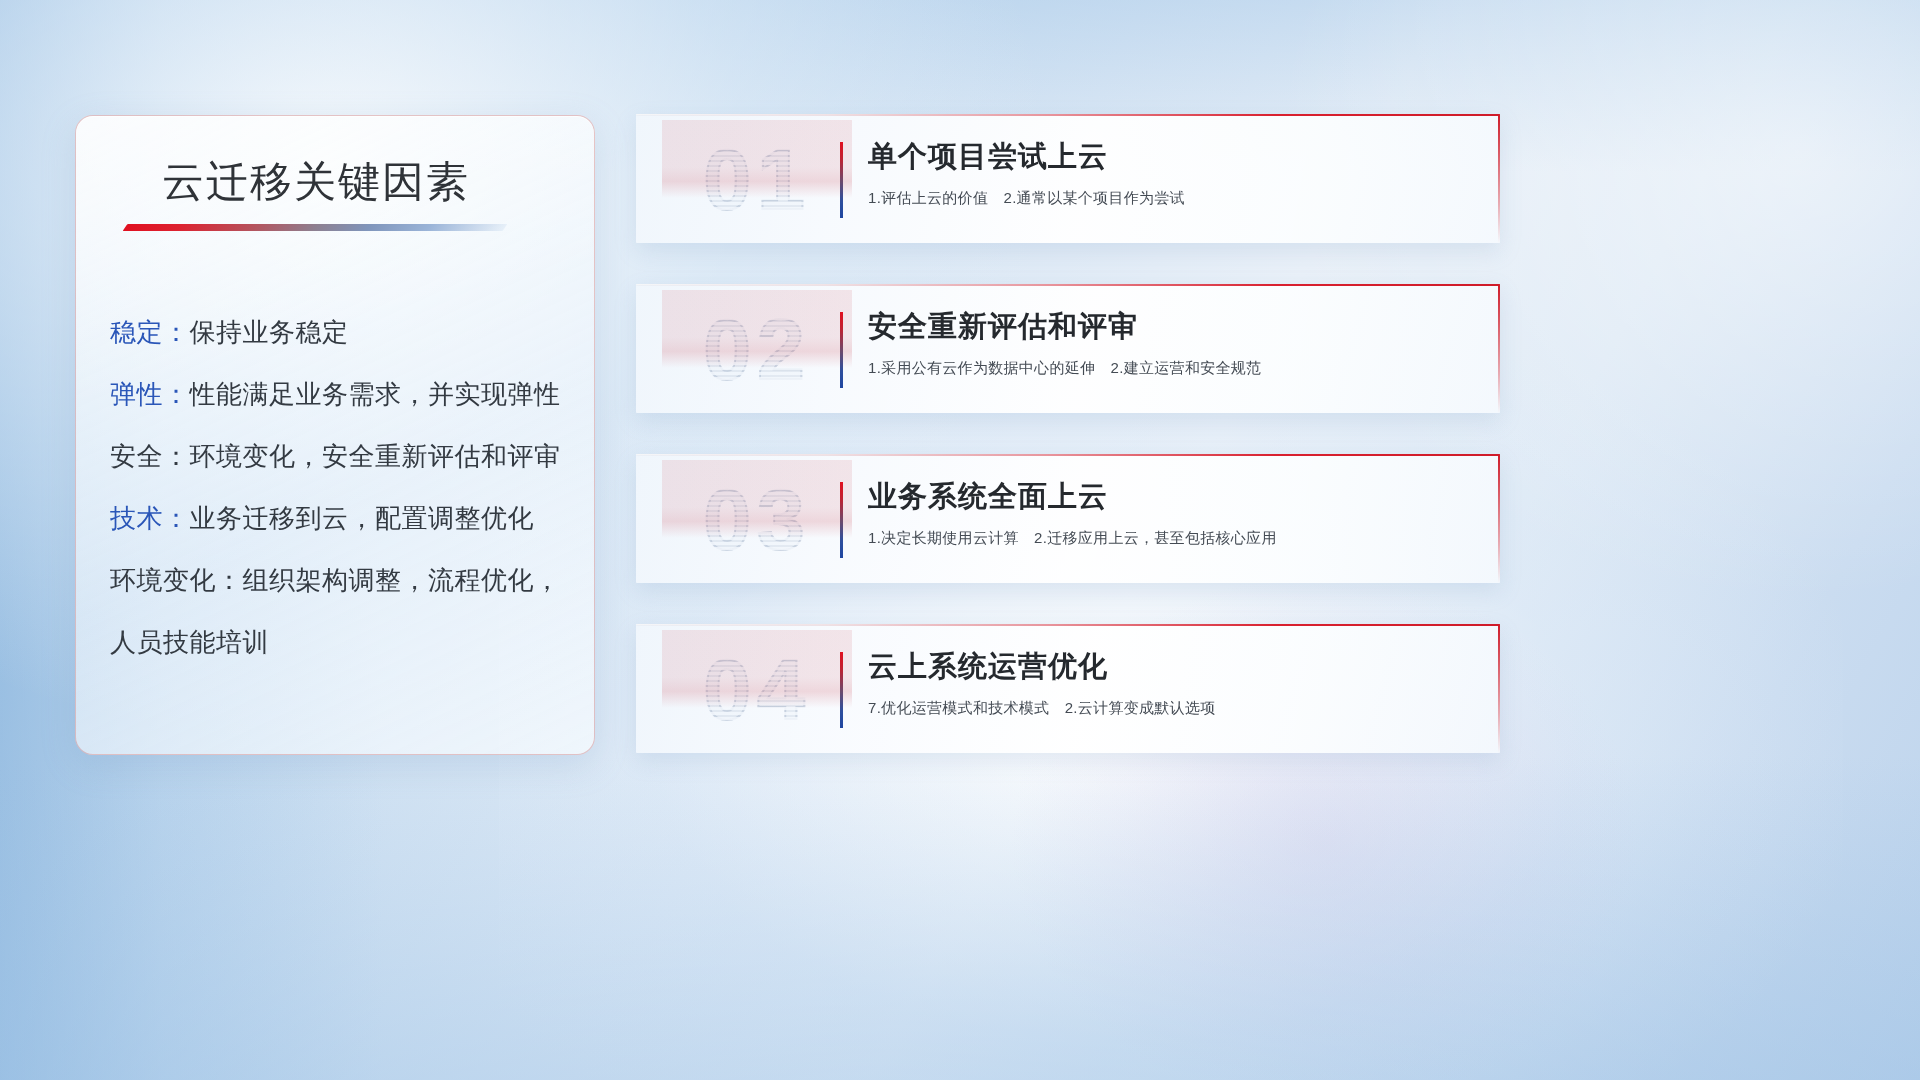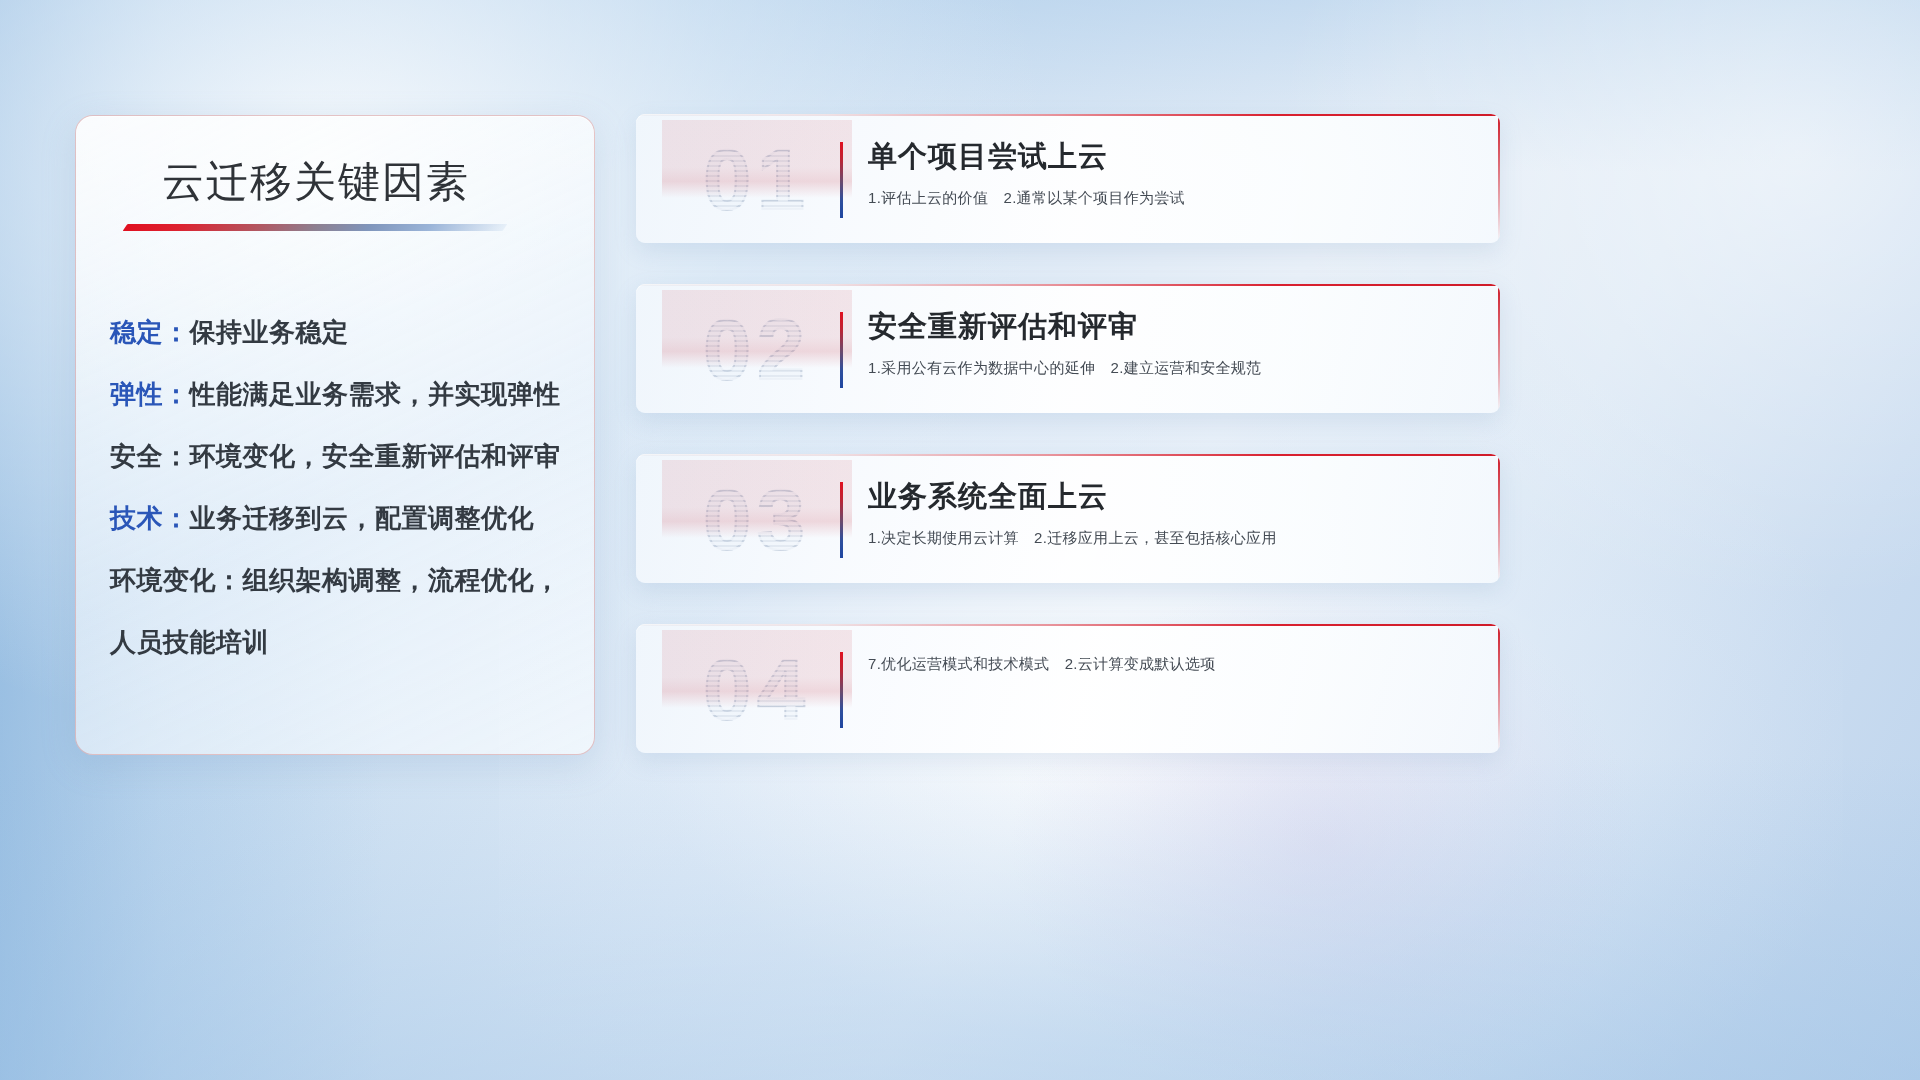--- a/index.html
+++ b/index.html
@@ -100,33 +100,32 @@
 
   #panel-list {
     position:absolute; left:34px; top:185px; right:18px;
   }
   .panel-item {
     font-size:26px;
     line-height:62px;
     color:#333a42;
     letter-spacing:.5px;
     white-space:nowrap;
-    font-weight:bold;
   }
   .panel-item .lbl-blue { color:#2a56b8; }
   .panel-item .lbl-dark { color:#333a42;margin-top:44px; }
   .panel-item .wrapline { display:block; }
 
   
   #cards { position:absolute; left:636px; top:114px; width:864px; }
   .card {
     position:relative;
     width:864px; height:129px;
     margin-bottom:41px;
-    border-radius:9px;
+    border-radius:1px;
     background:linear-gradient(100deg,
         rgba(243,248,253,.86) 0%,
         rgba(250,252,255,.92) 26%,
         rgba(255,255,255,.96) 52%,
         rgba(252,254,255,.93) 76%,
         rgba(246,250,254,.88) 100%);
     box-shadow:0 8px 22px rgba(120,155,195,.18), inset 0 1px 0 rgba(255,255,255,.8);
     overflow:hidden;
   }
   .card-topline {
@@ -266,18 +265,19 @@
       </div>
     </article>
 
     <article class="card">
       <div class="card-topline"></div>
       <div class="card-sideline"></div>
       <div class="card-num">04</div>
       <div class="card-num-tint"></div>
       <div class="card-divider"></div>
       <div class="card-body">
+        <h2 class="card-title">云上系统运营优化</h2>
         <p class="card-desc">7.优化运营模式和技术模式　2.云计算变成默认选项</p>
       </div>
     </article>
 
   </section>
 </div>
 
 </body></html>

